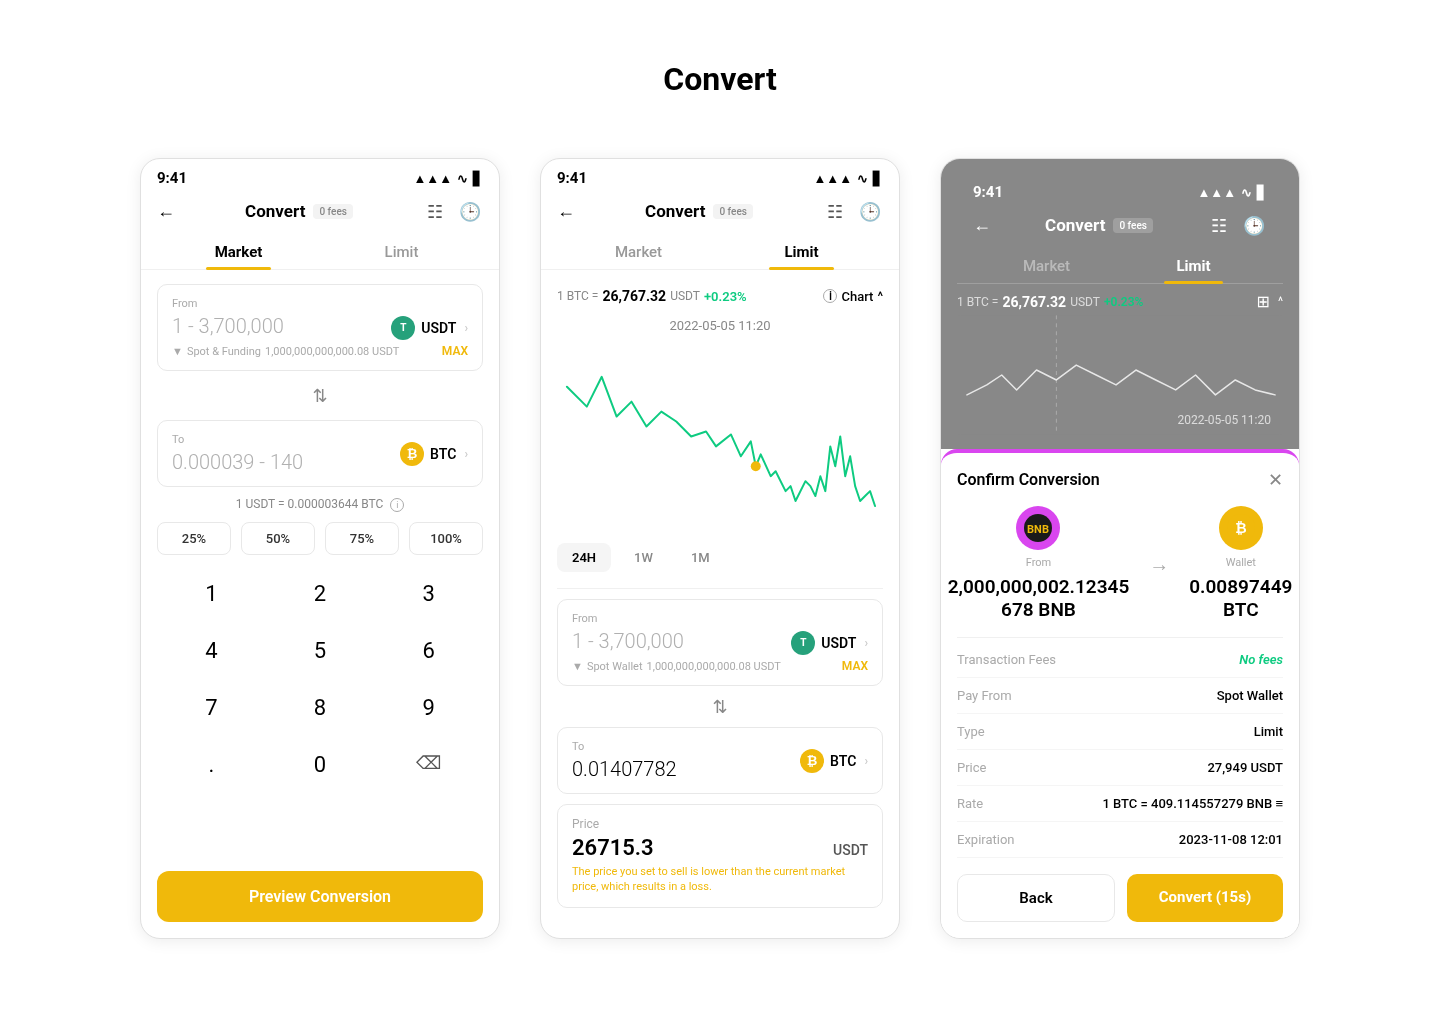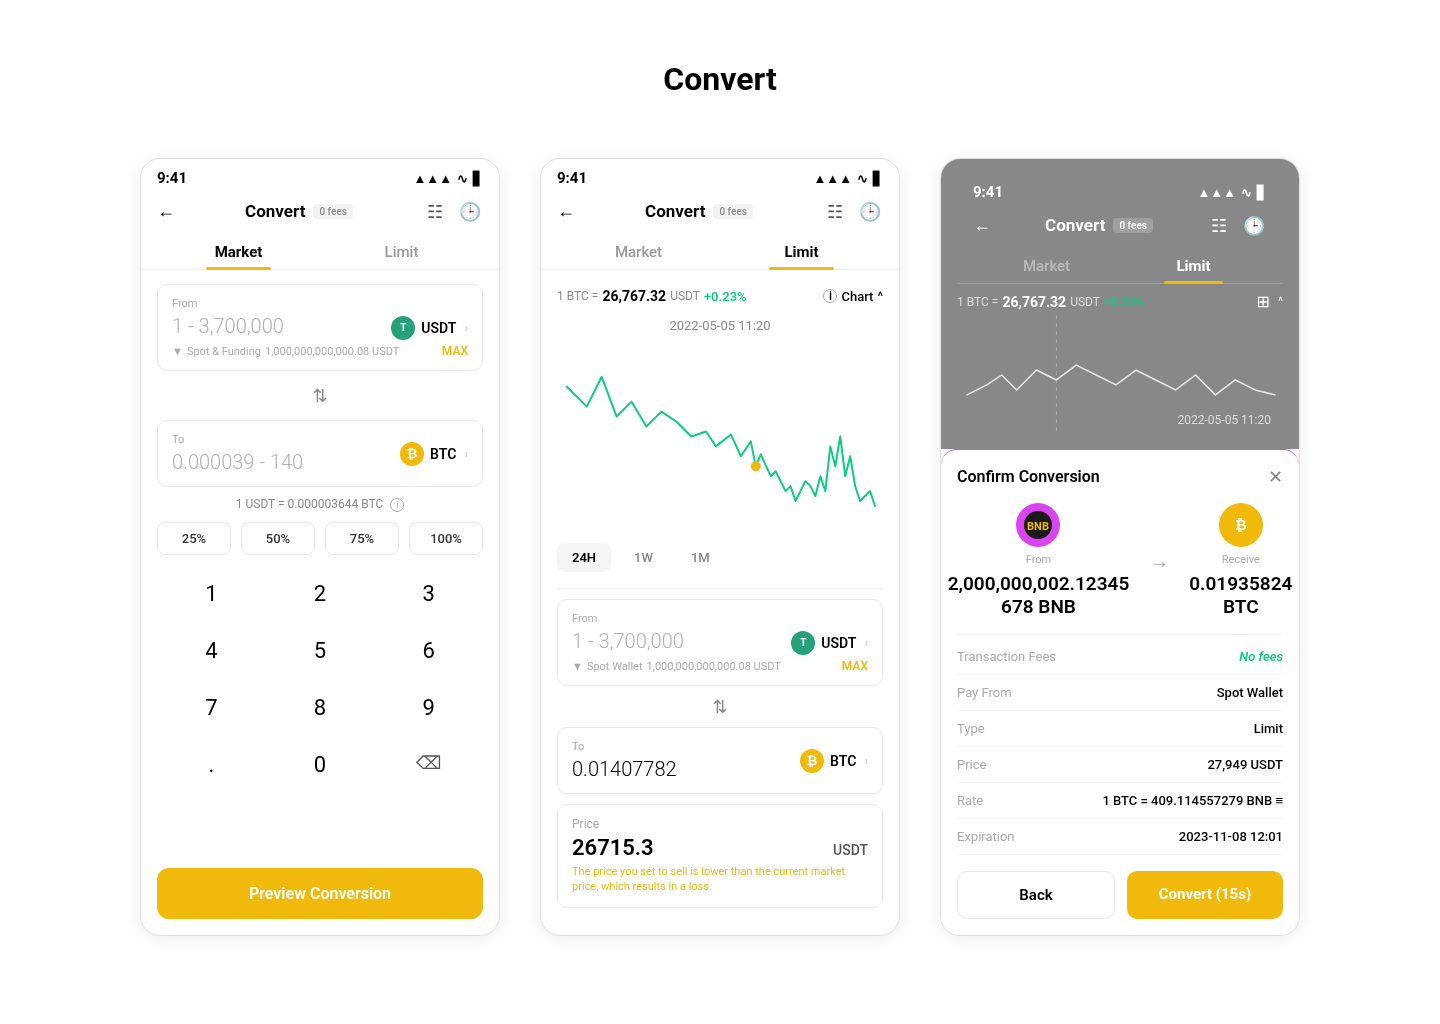--- a/index.html
+++ b/index.html
@@ -335,21 +335,21 @@
       margin-top: 4px;
       line-height: 1.4;
     }
 
     
     .confirm-overlay {
       background: #fff;
       border-radius: 16px 16px 0 0;
       margin-top: auto;
       padding: 16px;
-      border-top: 1px solid #d946ef;
+      border-top: 4px solid #d946ef;
     }
     .confirm-header {
       display: flex;
       align-items: center;
       justify-content: space-between;
       margin-bottom: 16px;
     }
     .confirm-title {
       font-size: 16px;
       font-weight: 600;
@@ -749,22 +749,22 @@
           <span class="confirm-currency-value">2,000,000,002.12345 678 BNB</span>
         </div>
         <span class="arrow-right">→</span>
         <div class="confirm-currency">
           <div class="confirm-currency-icon" style="background:#F0B90B;">
             <svg width="28" height="28" viewBox="0 0 28 28">
               <circle cx="14" cy="14" r="14" fill="#F0B90B"></circle>
               <text x="14" y="19" text-anchor="middle" fill="#fff" font-size="14" font-weight="bold">₿</text>
             </svg>
           </div>
-          <span class="confirm-currency-label">Receive</span>
-          <span class="confirm-currency-value">0.01935824 BTC</span>
+          <span class="confirm-currency-label">Wallet</span>
+          <span class="confirm-currency-value">0.00897449 BTC</span>
         </div>
       </div>
 
       <div class="divider"></div>
 
       <div>
         <div class="detail-row">
           <span class="detail-label">Transaction Fees</span>
           <span class="detail-value green">No fees</span>
         </div>

